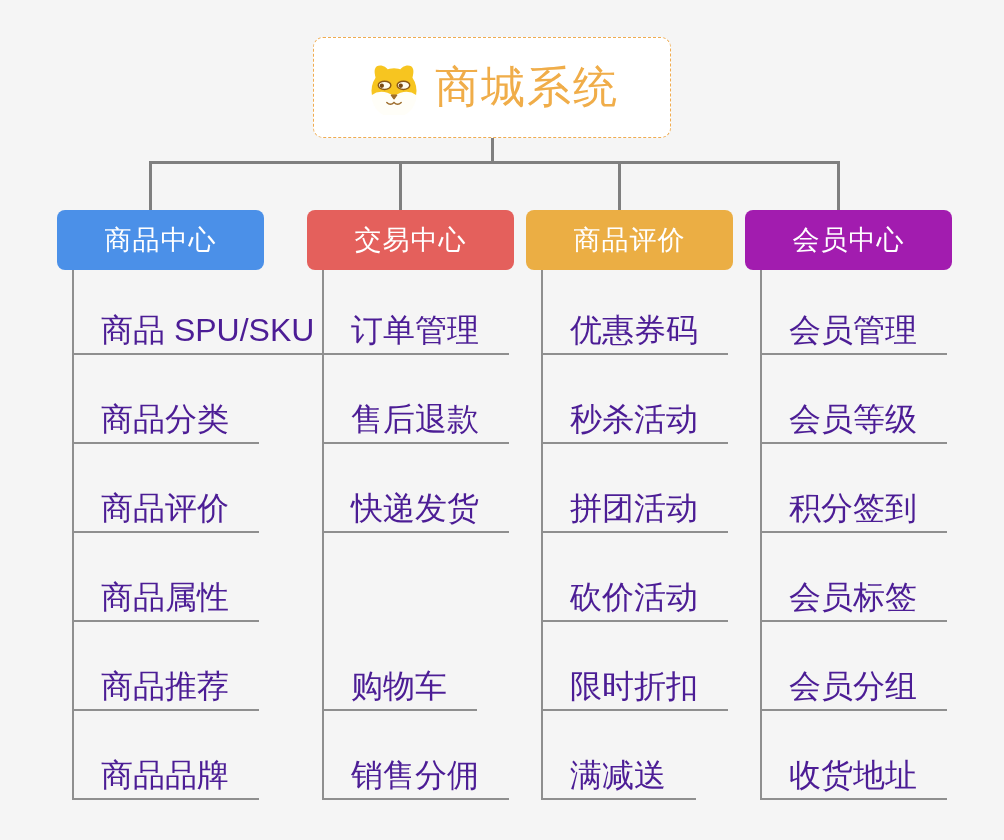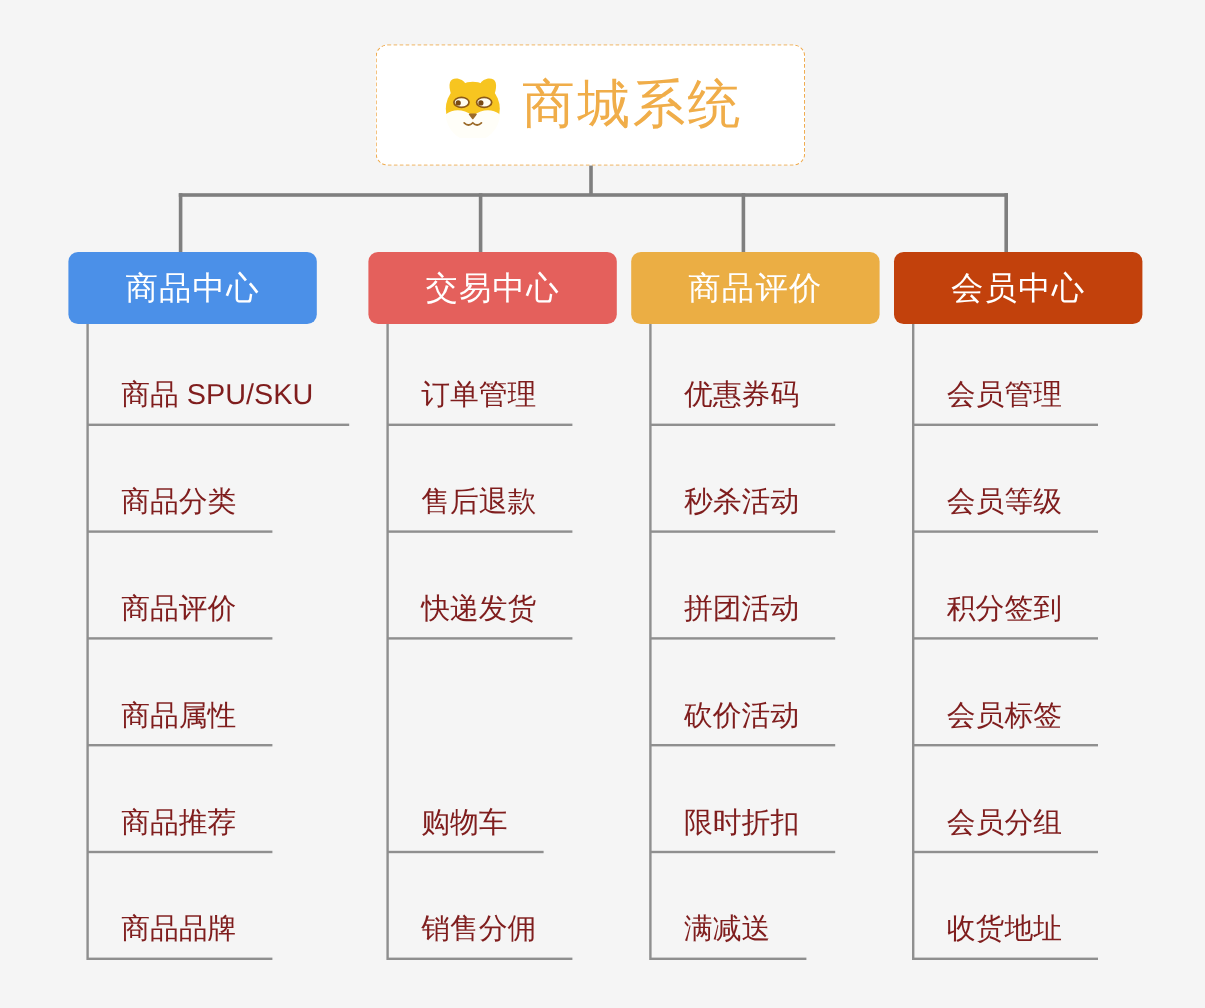--- a/index.html
+++ b/index.html
@@ -47,22 +47,22 @@
 
   
   .trunk {
     position:absolute; width:2px;
     background:#8F8F8F;
   }
   .leaf {
     position:absolute;
     padding:6px 30px 8px 28px;
     line-height:30px;
-    font-size:24px;
-    color:#7f1d1d;
+    font-size:32px;
+    color:#4c1d95;
     border-bottom:2px solid #8F8F8F;
     white-space:nowrap;
   }
 </style>
 </head>
 <body>
 
 <div id="canvas">
 
   <div class="root-node">
@@ -116,21 +116,21 @@
     <div class="branch-node" style="left: 526px; background: rgb(235, 174, 68);">
       <span>商品评价</span>
     </div>
     <div class="trunk" style="left: 541px; top: 270px; height: 530px;"></div>
     <div class="leaf" style="left: 542px; top: 309px;">优惠券码</div>
     <div class="leaf" style="left: 542px; top: 398px;">秒杀活动</div>
     <div class="leaf" style="left: 542px; top: 487px;">拼团活动</div>
     <div class="leaf" style="left: 542px; top: 576px;">砍价活动</div>
     <div class="leaf" style="left: 542px; top: 754px;">满减送</div>
     <div class="leaf" style="left: 542px; top: 665px;">限时折扣</div>
-    <div class="branch-node" style="left: 745px; background: #c2410c;">
+    <div class="branch-node" style="left: 745px; background: #a21caf;">
       <span>会员中心</span>
     </div>
     <div class="trunk" style="left: 760px; top: 270px; height: 530px;"></div>
     <div class="leaf" style="left: 761px; top: 309px;">会员管理</div>
     <div class="leaf" style="left: 761px; top: 398px;">会员等级</div>
     <div class="leaf" style="left: 761px; top: 487px;">积分签到</div>
     <div class="leaf" style="left: 761px; top: 576px;">会员标签</div>
     <div class="leaf" style="left: 761px; top: 665px;">会员分组</div>
     <div class="leaf" style="left: 761px; top: 754px;">收货地址</div>
   </div>

